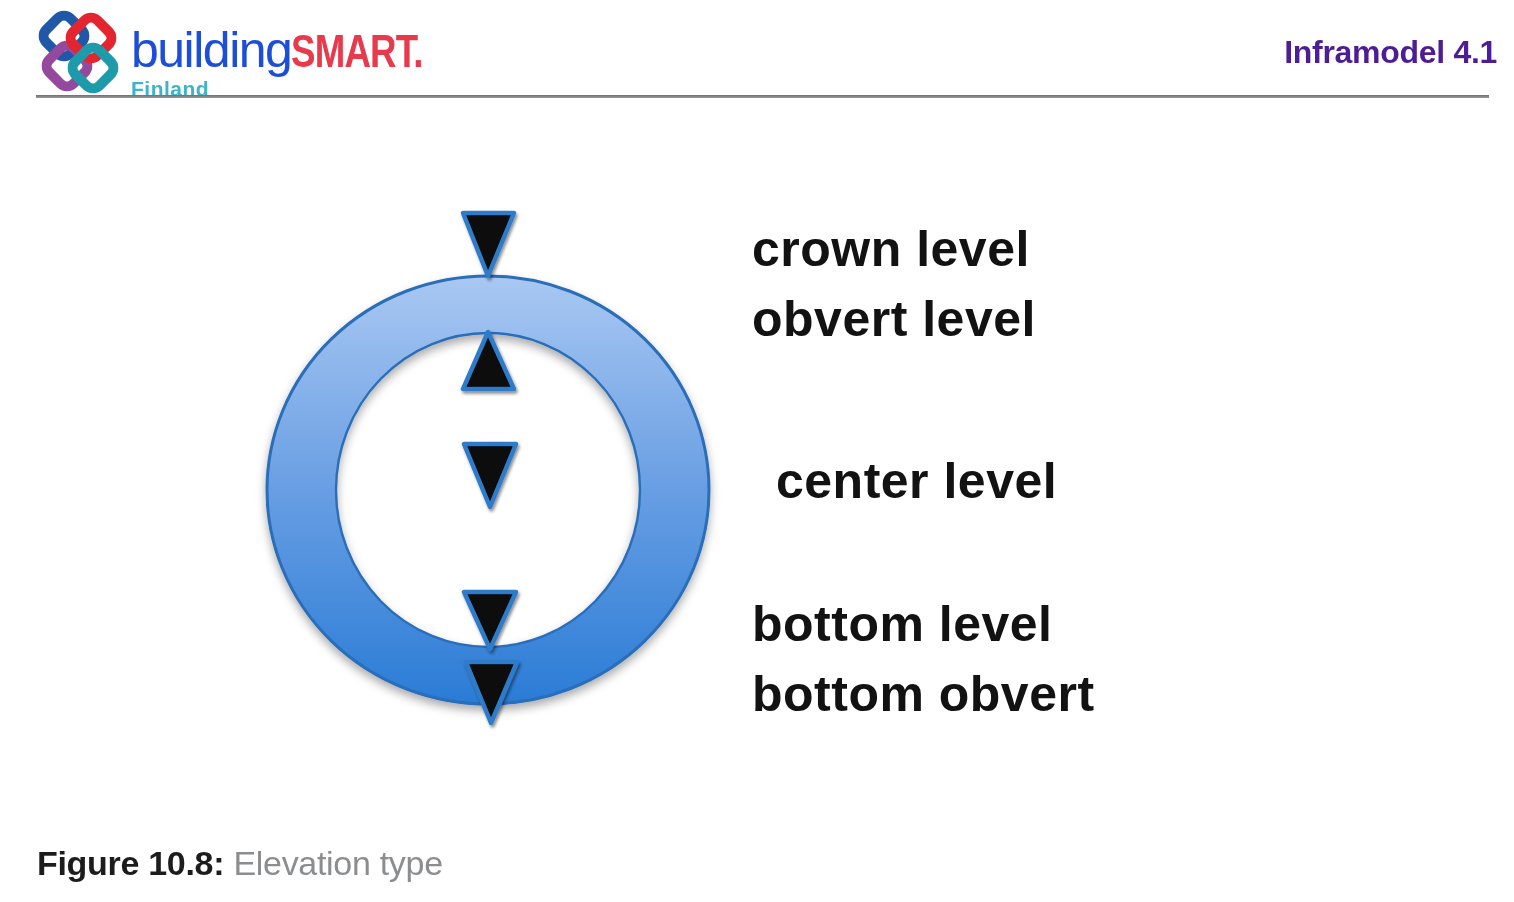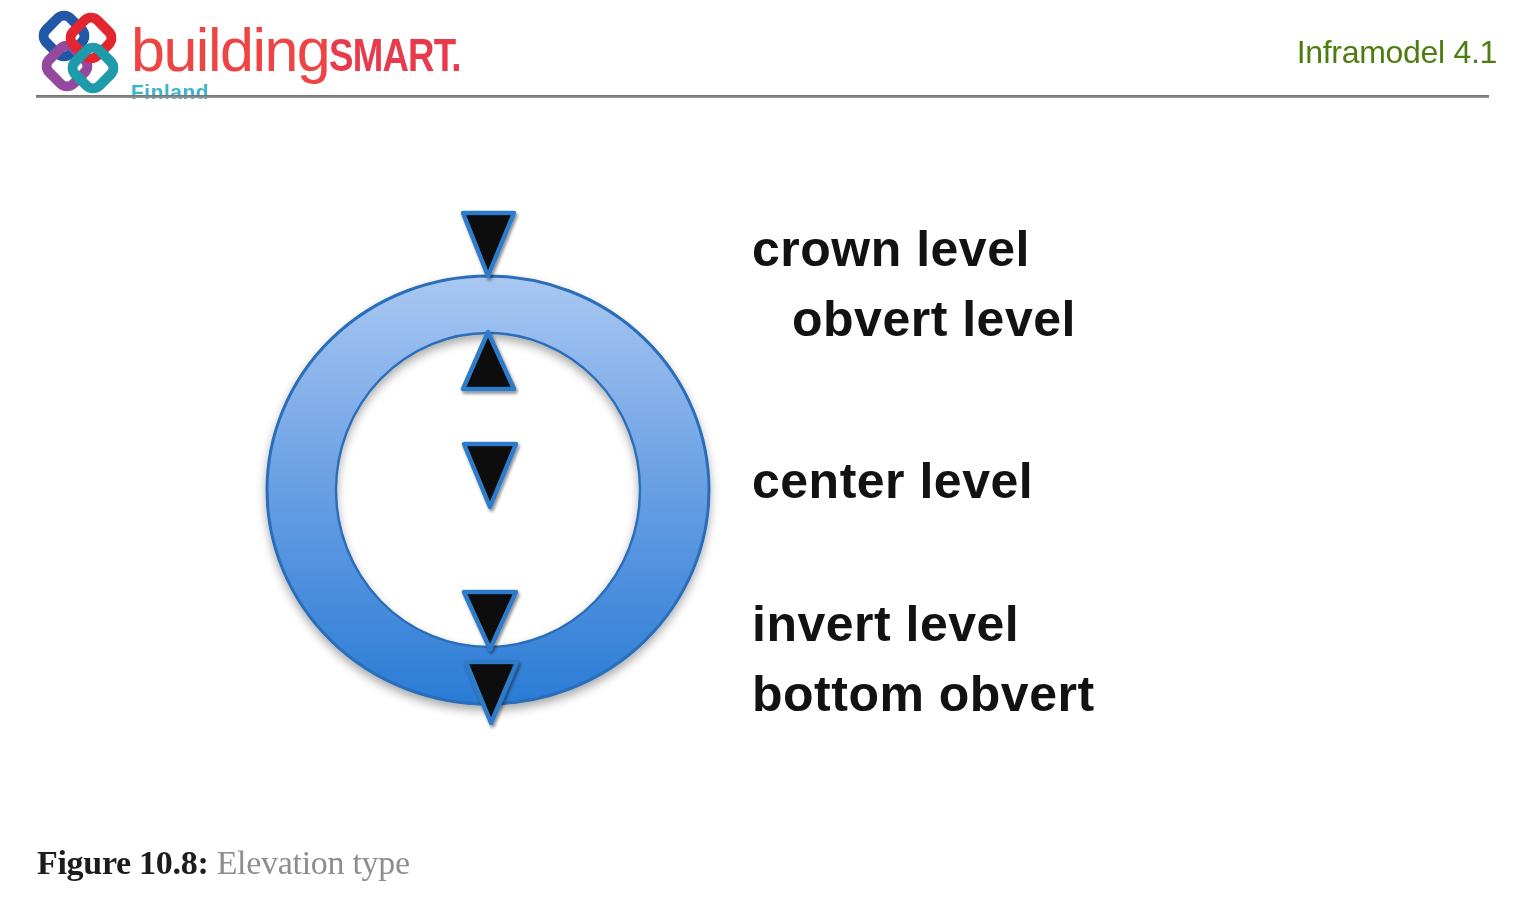--- a/index.html
+++ b/index.html
@@ -10,62 +10,62 @@
     background:#ffffff;
     overflow:hidden;
   }
 
   
   .logo { position:absolute; left:33px; top:4px; display:flex; }
   .logo-mark { width:92px; height:95px; }
   .logo-mark rect { fill:none; stroke-width:10px; }
   .logo-words { position:relative; margin-left:6px; padding-top:21px; white-space:nowrap; }
   .w-building {
-    font-size:61px; line-height:50px; color:#ef4444; letter-spacing:-1.5px;
+    font-size:50px; line-height:50px; color:#1d4ed8; letter-spacing:-1.5px;
     display:inline-block; vertical-align:baseline;
   }
   .w-smart {
     font-size:47px; line-height:47px; font-weight:700; color:#e83a4d;
     display:inline-block; vertical-align:baseline;
     transform:scaleX(0.78); transform-origin:left bottom; letter-spacing:-1px;
   }
   .w-finland {
     font-size:21px; line-height:22px; font-weight:700; color:#3db4c8;
     letter-spacing:0.5px; margin-top:3px;
   }
   .doc-title {
     position:absolute; top:34px; right:17px;
-    font-size:32px; font-weight:400; color:#4d7c0f; letter-spacing:-0.3px;text-align:right;
+    font-size:32px; font-weight:700; color:#4c1d95; letter-spacing:-0.3px;text-align:right;
   }
   .header-rule {
     position:absolute; left:36px; top:95px; width:1453px; height:3px;
     background:linear-gradient(#6f6f6f,#9a9a9a);
   }
 
   
   .diagram-svg { position:absolute; left:230px; top:170px; width:540px; height:580px; }
   .ring-border { fill:none; stroke-width:3px; }
   .ring-border.thin { stroke-width:2.4px; }
   .marker { stroke-width:4.5px; stroke-linejoin:round; }
 
   .level-label {
     position:absolute; white-space:nowrap;
     font-size:50px; font-weight:700; line-height:70px;
     color:#121212; letter-spacing:0.5px;
   }
   .lbl-crown  { left:752px; top:214px;text-align:right; }
-  .lbl-obvert { left:752px; top:284px;margin-left:40px; }
-  .lbl-center { left:752px; top:446px; }
+  .lbl-obvert { left:752px; top:284px; }
+  .lbl-center { left:776px; top:446px; }
   .lbl-invert { left:752px; top:589px; }
   .lbl-bottom { left:752px; top:659px; }
 
   
   .figure-caption {
     position:absolute; left:37px; top:841px;
-    font-size:34px; line-height:44px; letter-spacing:-0.3px; white-space:nowrap;font-family:Liberation Serif, serif;
+    font-size:34px; line-height:44px; letter-spacing:-0.3px; white-space:nowrap;
   }
   .caption-label { font-weight:700; color:#1c1c1c; }
   .caption-text  { font-weight:400; color:#8b8d8f; }
 </style>
 </head>
 <body>
 
 <div class="page">
 
   <div class="logo">
@@ -112,21 +112,21 @@
       <polygon class="marker" points="463,389 514,389 488,332" fill="#070707"></polygon>
       <polygon class="marker" points="464,444 516,444 490,507" fill="#070707"></polygon>
       <polygon class="marker" points="464,592 516,592 490,649" fill="#070707"></polygon>
       <polygon class="marker" points="466,662 517,662 491,723" fill="#070707"></polygon>
     </g>
   </svg>
 
   <div class="level-label lbl-crown">crown level</div>
   <div class="level-label lbl-obvert">obvert level</div>
   <div class="level-label lbl-center">center level</div>
-  <div class="level-label lbl-invert">invert level</div>
+  <div class="level-label lbl-invert">bottom level</div>
   <div class="level-label lbl-bottom">bottom obvert</div>
 
   <div class="figure-caption">
     <span class="caption-label">Figure 10.8:</span>
     <span class="caption-text">Elevation type</span>
   </div>
 
 </div>
 
 </body></html>

